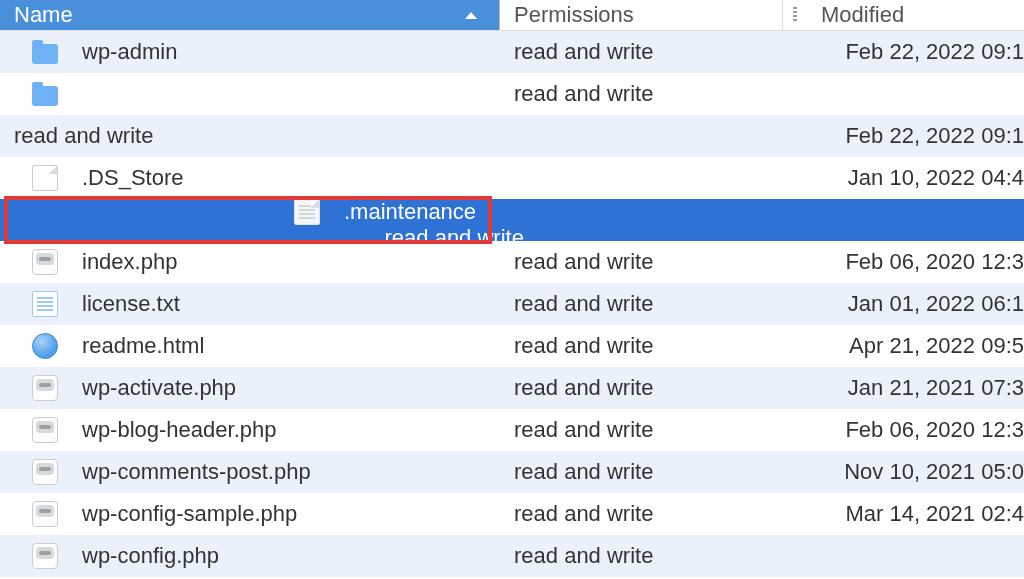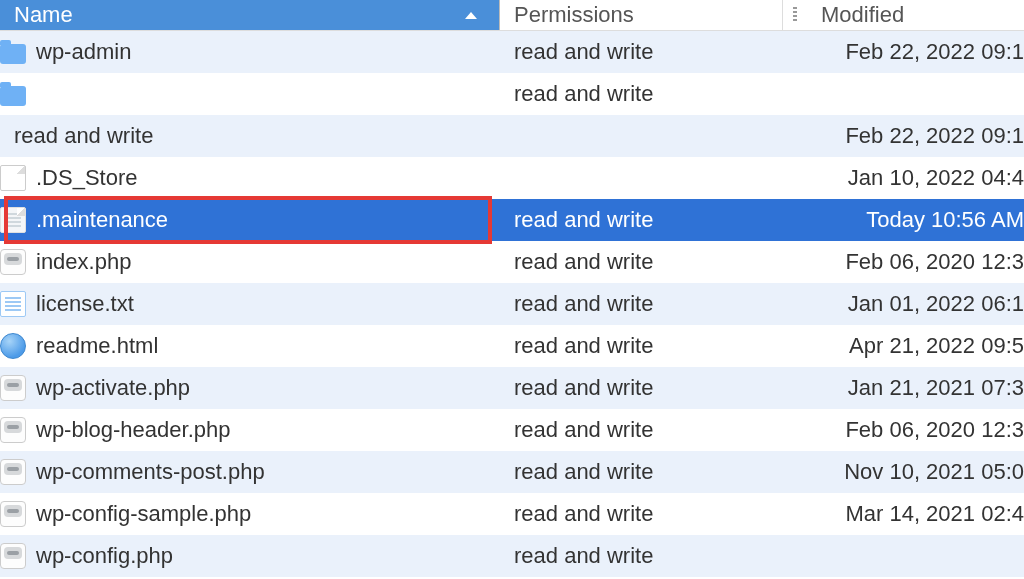--- a/index.html
+++ b/index.html
@@ -73,36 +73,38 @@
       align-items: center;
     }
     .row:nth-child(odd) { background: #eaf1fb; }
     .row:nth-child(even) { background: #ffffff; }
     .row.selected {
       background: #2f72d6 !important;
       color: #fff;
     }
     .row.highlighted-box {
       position: relative;
+      flex-direction: column;
     }
     .highlight-outline {
       position: absolute;
       top: -3px;
       left: 4px;
       width: 488px;
       height: 48px;
       border: 4px solid #e53935;
       pointer-events: none;
       z-index: 5;
     }
     .cell-name {
       width: 500px;
-      display: flex;
-      align-items: center;
-      gap: 10px;
+      padding-left: 32px;
+      display: flex;
+      align-items: center;
+      gap: 24px;
     }
     .cell-perm {
       width: 283px;
       padding-left: 14px;
     }
     .cell-mod {
       flex: 1;
       padding-left: 38px;
       white-space: nowrap;
       overflow: hidden;

